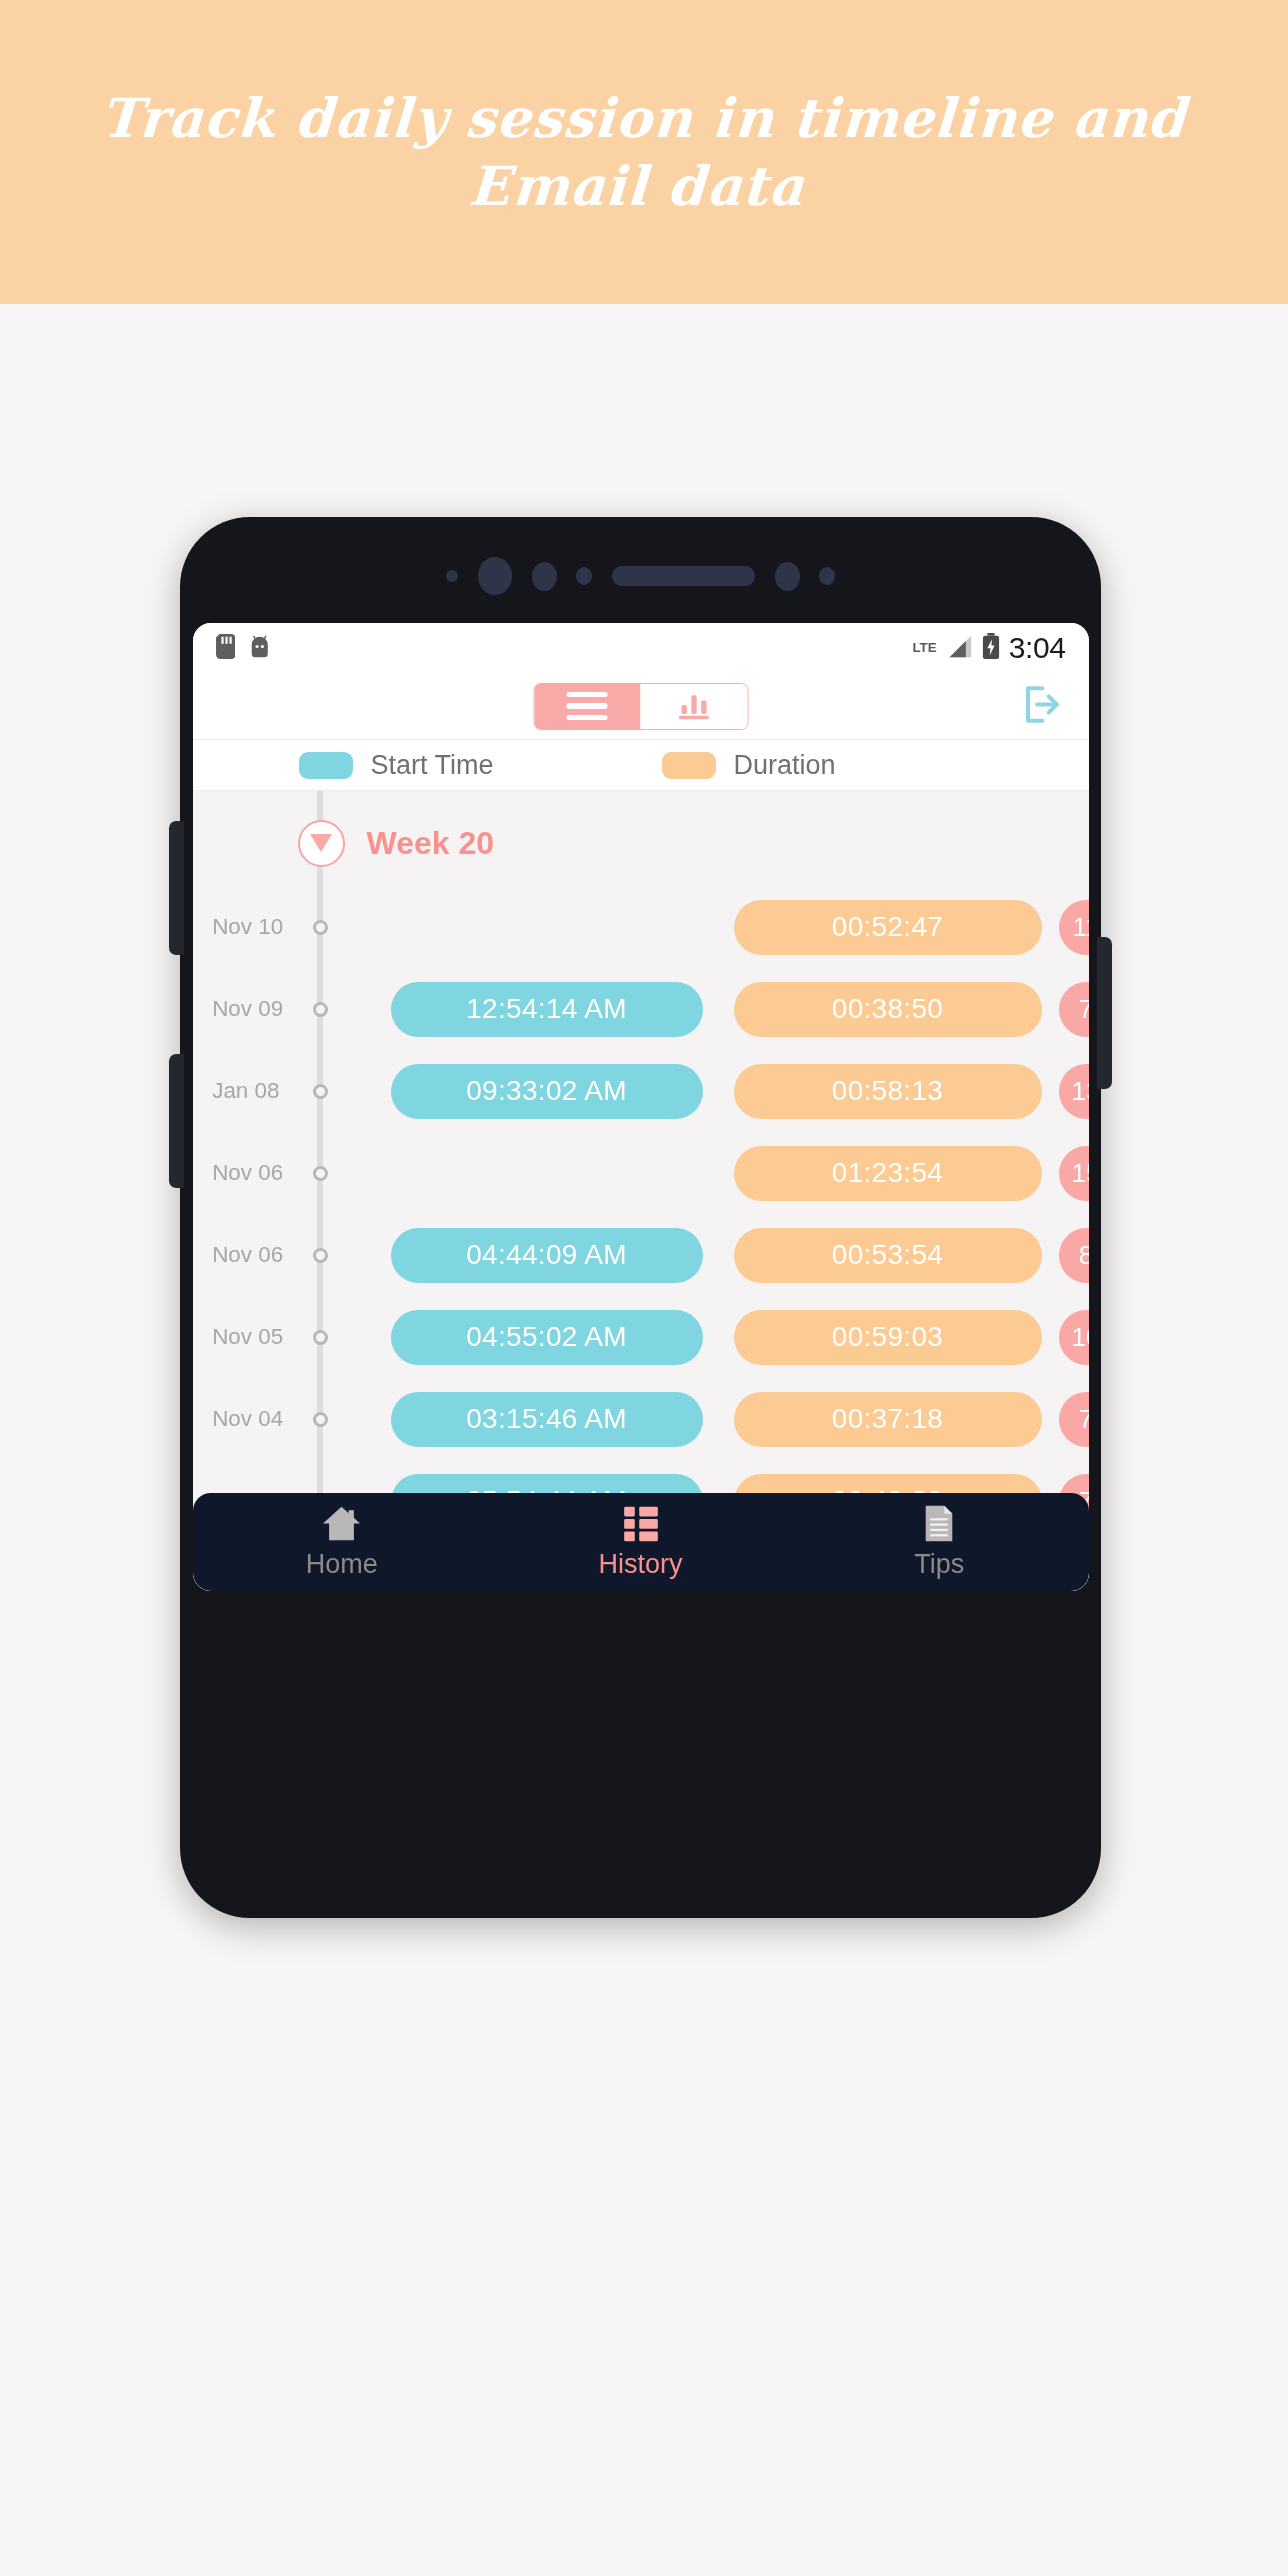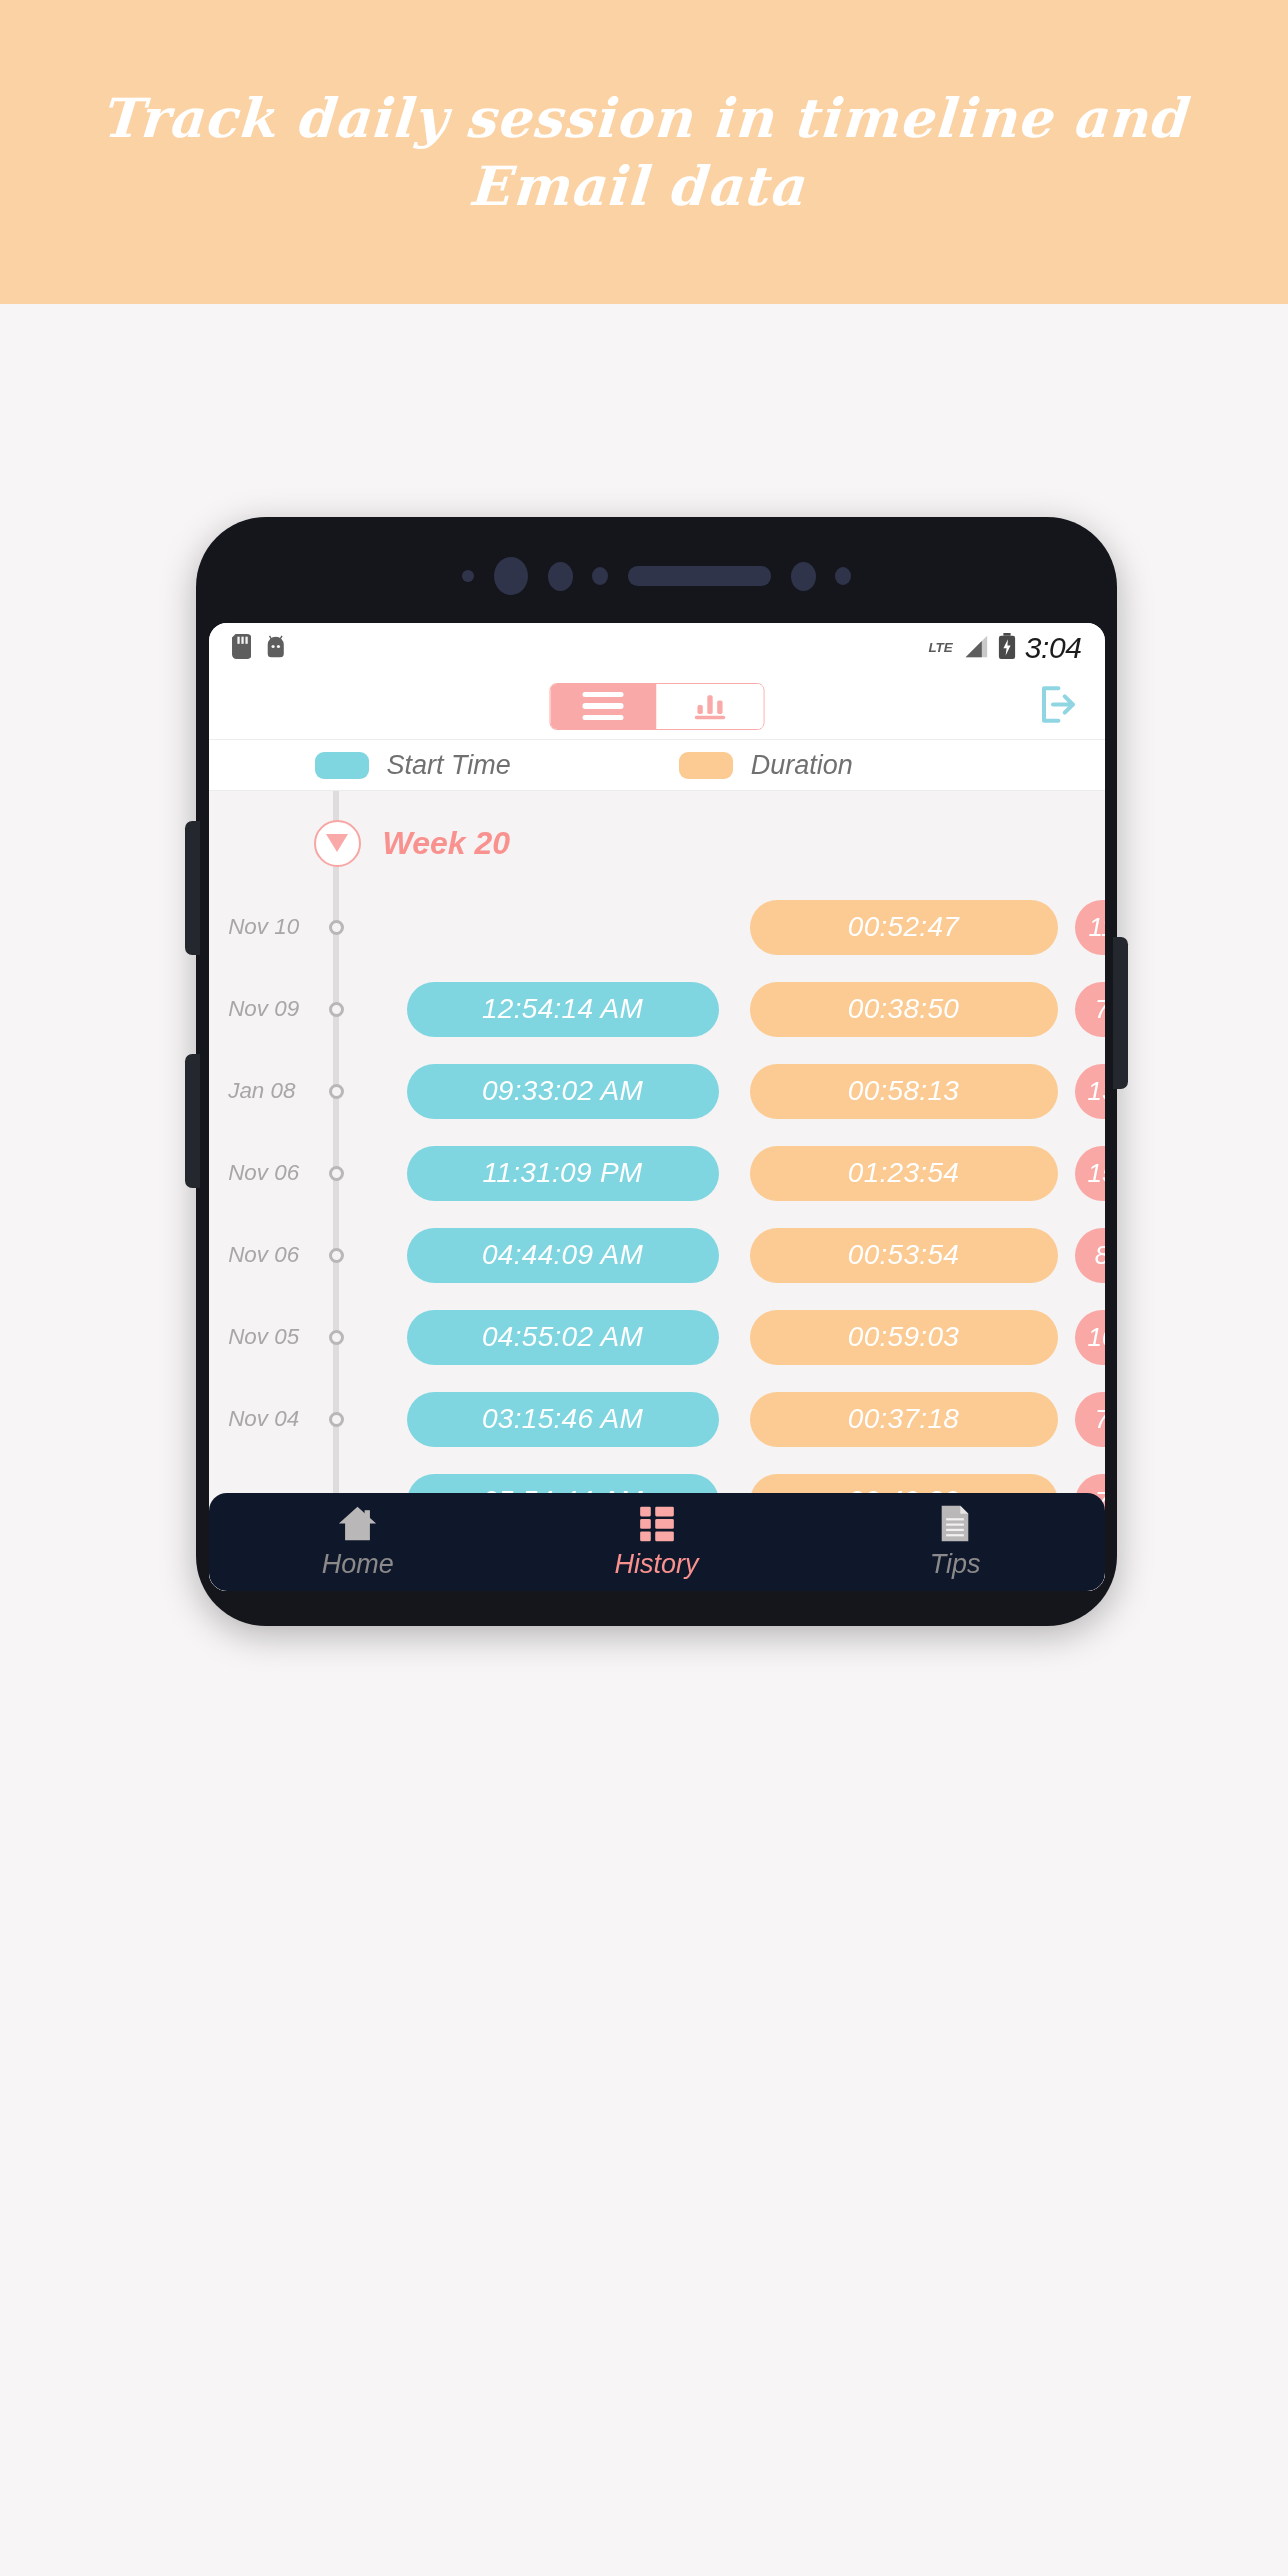--- a/index.html
+++ b/index.html
@@ -30,22 +30,22 @@
   }
 
   
   .stage {
     position: relative;
     width: 1288px; height: 2272px;
     background: #f7f5f5;
   }
   .phone {
     position: absolute;
-    left: 196px; top: 213px;
-    width: 921px; height: 1109px; font-style: italic;
+    left: 180px; top: 213px;
+    width: 921px; height: 1401px;
   }
   .phone-body {
     position: absolute; inset: 0;
     background: #14161c;
     border-radius: 70px;
     box-shadow: 0 9px 36px rgba(0,0,0,0.28);
   }
   .btn-side {
     position: absolute;
     background: #24272e;
@@ -338,21 +338,20 @@
             <div class="entry-row">
               <div class="entry-date">Jan 08</div>
               <div class="node"></div>
               <div class="pill pill-start">09:33:02 AM</div>
               <div class="pill pill-dur">00:58:13</div>
               <div class="badge">13</div>
             </div>
             <div class="entry-row">
               <div class="entry-date">Nov 06</div>
               <div class="node"></div>
-              <div class="pill pill-start">11:31:09 PM</div>
               <div class="pill pill-dur">01:23:54</div>
               <div class="badge">15</div>
             </div>
             <div class="entry-row">
               <div class="entry-date">Nov 06</div>
               <div class="node"></div>
               <div class="pill pill-start">04:44:09 AM</div>
               <div class="pill pill-dur">00:53:54</div>
               <div class="badge">8</div>
             </div>

